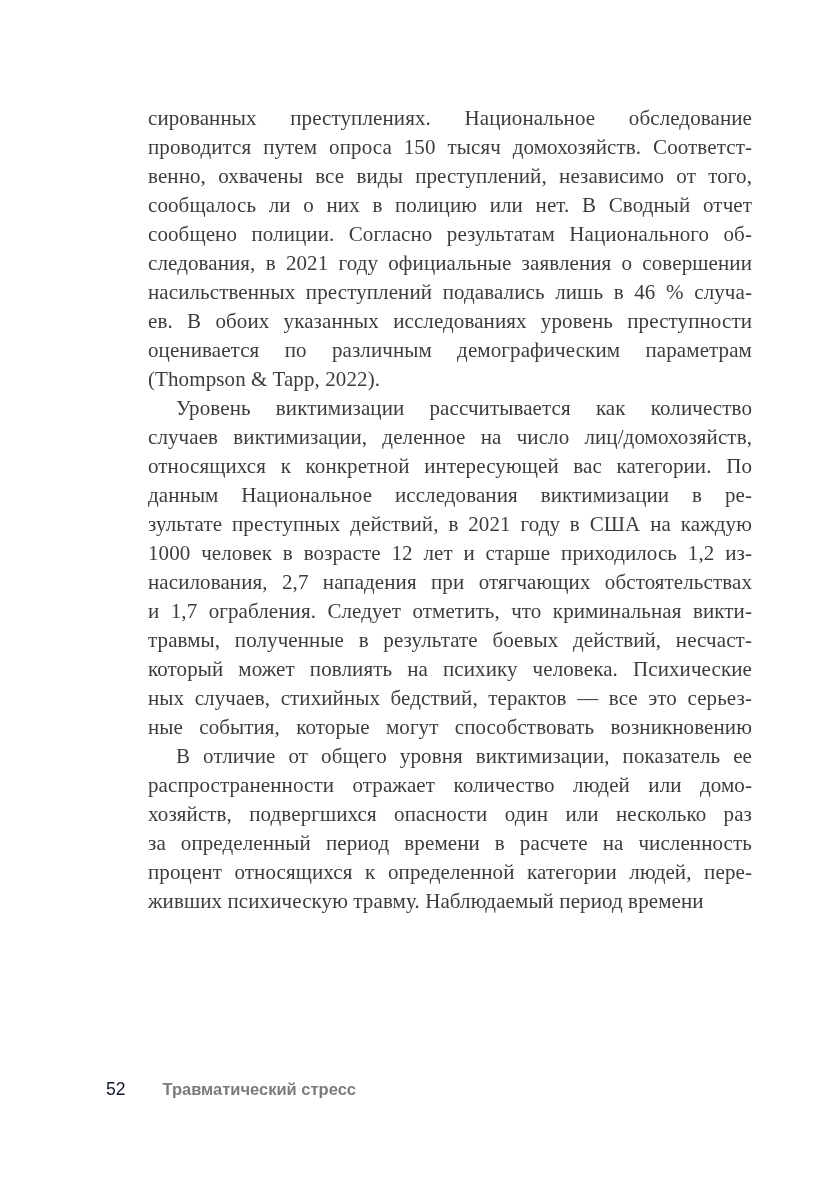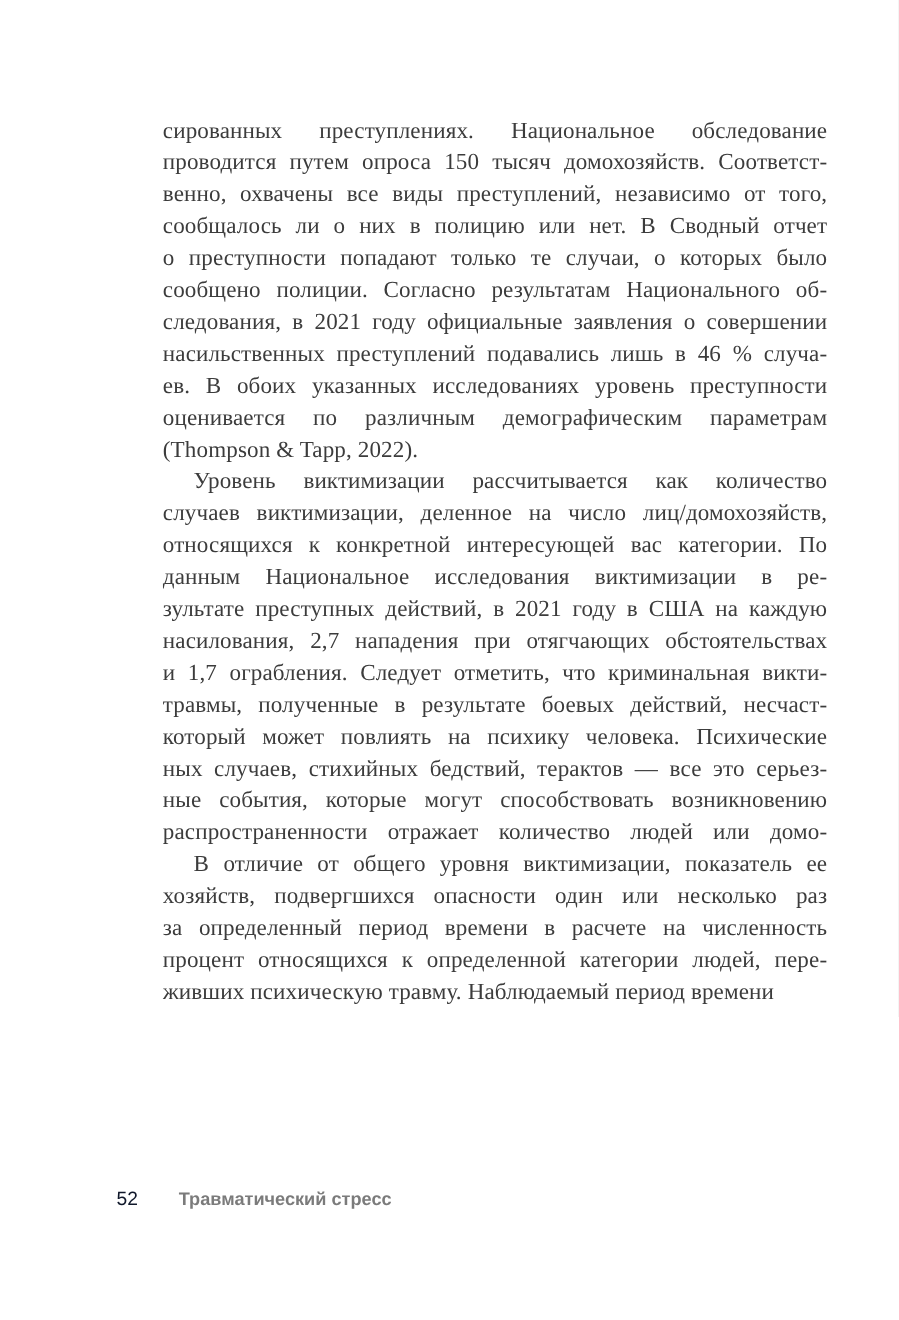--- a/index.html
+++ b/index.html
@@ -55,40 +55,40 @@
 </style>
 </head>
 <body>
 
 <div class="page">
   <main class="text-block" id="text-block">
       <div class="line">сированных преступлениях. Национальное обследование</div>
       <div class="line">проводится путем опроса 150 тысяч домохозяйств. Соответст-</div>
       <div class="line">венно, охвачены все виды преступлений, независимо от того,</div>
       <div class="line">сообщалось ли о них в полицию или нет. В Сводный отчет</div>
-      <div class="line">о преступности попадают только те случаи, о которых было</div>
       <div class="line">сообщено полиции. Согласно результатам Национального об-</div>
       <div class="line">следования, в 2021 году официальные заявления о совершении</div>
       <div class="line">насильственных преступлений подавались лишь в 46 % случа-</div>
       <div class="line">ев. В обоих указанных исследованиях уровень преступности</div>
       <div class="line">оценивается по различным демографическим параметрам</div>
       <div class="line last">(Thompson &amp; Tapp, 2022).</div>
       <div class="line indent">Уровень виктимизации рассчитывается как количество</div>
       <div class="line">случаев виктимизации, деленное на число лиц/домохозяйств,</div>
       <div class="line">относящихся к конкретной интересующей вас категории. По</div>
       <div class="line">данным Национальное исследования виктимизации в ре-</div>
       <div class="line">зультате преступных действий, в 2021 году в США на каждую</div>
+      <div class="line">1000 человек в возрасте 12 лет и старше приходилось 1,2 из-</div>
       <div class="line">насилования, 2,7 нападения при отягчающих обстоятельствах</div>
       <div class="line">и 1,7 ограбления. Следует отметить, что криминальная викти-</div>
       <div class="line">травмы, полученные в результате боевых действий, несчаст-</div>
       <div class="line">который может повлиять на психику человека. Психические</div>
       <div class="line">ных случаев, стихийных бедствий, терактов — все это серьез-</div>
       <div class="line">ные события, которые могут способствовать возникновению</div>
+      <div class="line indent">В отличие от общего уровня виктимизации, показатель ее</div>
       <div class="line">распространенности отражает количество людей или домо-</div>
-      <div class="line indent">В отличие от общего уровня виктимизации, показатель ее</div>
       <div class="line">хозяйств, подвергшихся опасности один или несколько раз</div>
       <div class="line">за определенный период времени в расчете на численность</div>
       <div class="line">процент относящихся к определенной категории людей, пере-</div>
       <div class="line last">живших психическую травму. Наблюдаемый период времени</div>
     </main>
   <footer class="footer">
     <span class="pagenum">52</span>
     <span class="runtitle">Травматический стресс</span>
   </footer>
 </div>

